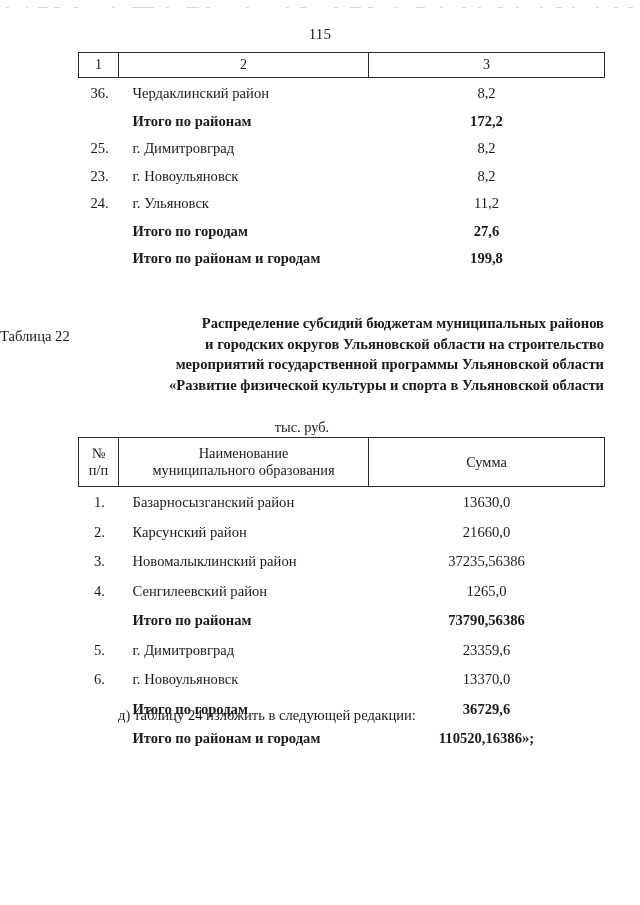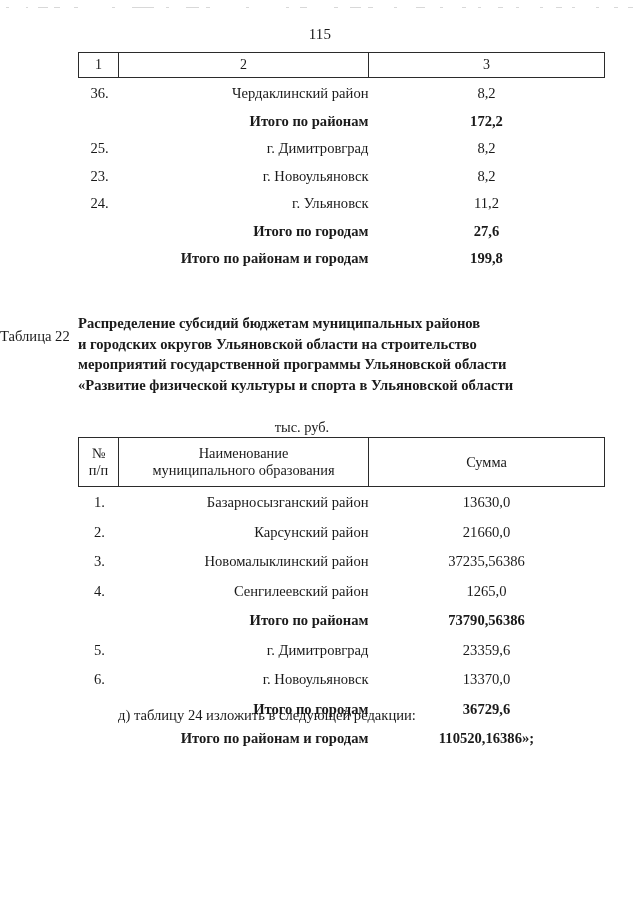--- a/index.html
+++ b/index.html
@@ -78,21 +78,21 @@
     border: none;
     padding: 3px 0 4px 0;
     vertical-align: baseline;
     line-height: 1.2;
   }
   .doc-table tbody td.num {
     text-align: center;
     padding-left: 2px;
   }
   .doc-table tbody td.name {
-    text-align: right;
+    text-align: left;
     padding-left: 14px;
   }
   .doc-table tbody td.sum {
     text-align: center;
   }
   .doc-table tbody tr.total td.name,
   .doc-table tbody tr.total td.sum {
     font-weight: bold;
   }
 
@@ -127,21 +127,21 @@
     text-align: left;
     font-size: 14.6px;
     margin-top: 47px;
   }
 
   .table-title {
     position: absolute;
     top: 313px;
     left: 78px;
     width: 526px;
-    text-align: left;
+    text-align: right;
     font-weight: bold;
     font-size: 14.6px;
     line-height: 1.42;
   }
   .table-title div { white-space: nowrap; }
 
   .units {
     position: absolute;
     top: 419px;
     left: 0;

